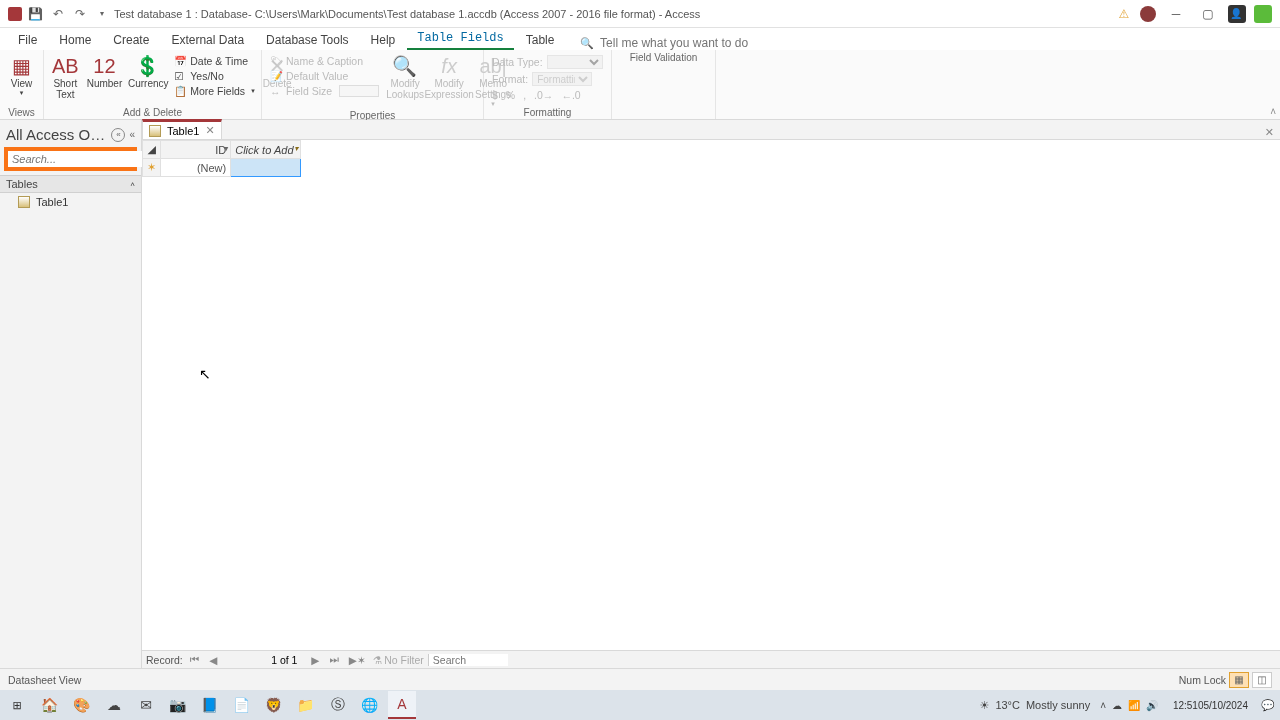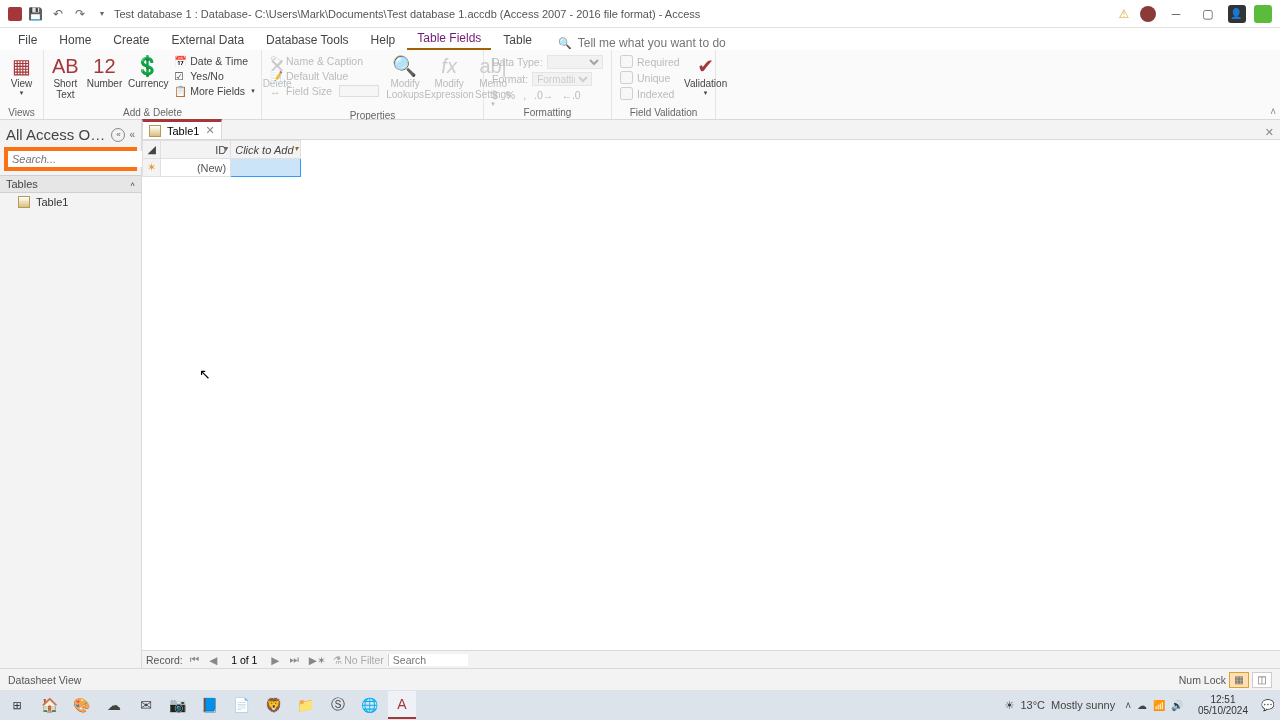--- a/index.html
+++ b/index.html
@@ -14,21 +14,21 @@
 .titlebar .right-icons { display: flex; align-items: center; gap: 8px; padding-right: 8px; }
 .qat-btn { width: 16px; height: 16px; display: flex; align-items: center; justify-content: center; color: #666; font-size: 12px; }
 .avatar { width: 16px; height: 16px; border-radius: 50%; background: #8b3a3a; }
 .win-btn { width: 24px; height: 18px; display:flex;align-items:center;justify-content:center;color:#555;font-size:12px; }
 .badge-green { width:18px;height:18px;background:#5bbb3a;border-radius:3px; }
 .badge-dark { width:18px;height:18px;background:#333;border-radius:3px;display:flex;align-items:center;justify-content:center;color:#fff;font-size:10px; }
 
 
 .menutabs { height: 22px; display: flex; align-items: flex-end; padding-left: 8px; gap: 2px; background: #fff; }
 .menutabs .tab { padding: 3px 10px; font-size: 12px; color: #444; cursor: pointer; }
-.menutabs .tab.active { color: #701a75; border-bottom: 2px solid #a16207; }
+.menutabs .tab.active { color: #0369a1; border-bottom: 2px solid #15803d; font-family: Liberation Mono, monospace; }
 .menutabs .search-wrap { display:flex; align-items:center; margin-left:14px; gap:6px; color:#888;}
 .menutabs .search-wrap input { border:none; outline:none; font-size:12px; color:#888; width:200px; }
 
 
 .ribbon { height: 70px; background: #fafafa; border-bottom: 1px solid #d9d9d9; display: flex; position: relative; }
 .rgroup { border-right: 1px solid #e5e5e5; display: flex; flex-direction: column; padding: 2px 6px 0 6px; }
 .rgroup-content { flex: 1; display: flex; align-items: flex-start; gap: 4px; }
 .rgroup-label { text-align: center; font-size: 10px; color: #666; padding-bottom: 1px; }
 .big-btn { display: flex; flex-direction: column; align-items: center; justify-content: center; width: 40px; padding: 2px; font-size: 10px; color: #444; text-align: center; line-height: 1.1; }
 .big-btn.disabled { color: #bbb; }
@@ -69,39 +69,39 @@
 .id-head { width:70px; text-align:right; position:relative; }
 .id-head .dd { position:absolute; right:2px; top:3px; font-size:8px; color:#666; }
 .add-head { width:70px; background:#ffe699; color:#8a6d1a; font-style:italic; text-align:left; position:relative; }
 .add-head .dd { position:absolute; right:2px; top:3px; font-size:8px; color:#8a6d1a; }
 .new-row td.idcell { text-align:right; color:#555; }
 .new-row td.selcell { background:#cce4f7; border:1px solid #3399ff; }
 .rowhead-star { color:#e0a030; font-size:10px; text-align:center; }
 
 .recordnav { height: 18px; border-top:1px solid #d9d9d9; display:flex; align-items:center; font-size:10.5px; color:#555; gap:4px; padding:0 4px; background:#f3f3f3;}
 .recordnav .rn-btn { padding:0 3px; color:#888; }
-.recordnav .rn-input { width:40px; text-align:center; border:none; background:transparent; font-size:10.5px; }
+.recordnav .rn-input { width:40px; text-align:center; border:none; background:transparent; font-size:10.5px;margin-left:40px; }
 .recordnav .nofilter { color:#aaa; display:flex;align-items:center;gap:2px; }
 .recordnav .rsearch { border:none; background:#fff; border-left:1px solid #ccc; padding:0 4px; font-size:10.5px; width:80px; }
 
 
 .statusbar { height: 22px; background:#f3f3f3; border-top:1px solid #d9d9d9; display:flex; align-items:center; padding:0 8px; font-size:10.5px; color:#555; }
 .statusbar .spacer { flex:1; }
 .statusbar .viewbtn { width:20px;height:16px;border:1px solid #ccc;margin-left:3px;display:flex;align-items:center;justify-content:center;font-size:10px;color:#666;background:#fff; }
 .statusbar .viewbtn.active { background:#ffe0b3; border-color:#e0a030; }
 
 
 .taskbar { position:absolute; bottom:0; left:0; right:0; height:30px; background:#dce3ea; display:flex; align-items:center; }
 .taskbar .start { width:34px; height:30px; display:flex;align-items:center;justify-content:center; color:#333; }
 .tb-icon { width:28px;height:28px;display:flex;align-items:center;justify-content:center;font-size:14px;color:#444;margin:0 2px; }
 .tb-icon.active { border-bottom:2px solid #a4373a; background:#eef2f7; }
 .taskbar .spacer { flex:1; }
 .taskbar .weather { display:flex;align-items:center;gap:6px;font-size:11px;color:#444;margin-right:10px; }
 .taskbar .tray { display:flex;align-items:center;gap:6px;font-size:10px;color:#444;padding-right:6px; }
-.taskbar .clock { display:flex;flex-direction:column;align-items:center;font-size:10px;line-height:1.1;color:#333;padding:0 8px; }
+.taskbar .clock { display:flex;flex-direction:row;align-items:flex-start;font-size:10px;line-height:1.1;color:#333;padding:0 8px; }
 .taskbar .notif { width:24px;height:30px;display:flex;align-items:center;justify-content:center;color:#555; }
 
 .cursor { position:absolute; left:201px; top:368px; font-size:14px; color:#000; pointer-events:none; transform:translate(-2px,-2px); }
 </style>
 </head>
 <body>
 
 <div class="titlebar">
   <div class="qat">
     <div class="app-icon"></div>
@@ -240,41 +240,20 @@
           <span class="small-btn disabled">,</span>
           <span class="small-btn disabled">.0→</span>
           <span class="small-btn disabled">←.0</span>
         </div>
       </div>
     </div>
     <div class="rgroup-label">Formatting</div>
   </div>
 
   <div class="rgroup" style="width:104px;">
-    <div class="rgroup-content">
-      <div class="vcol" style="margin-top:2px;">
-        <label class="small-btn disabled">
-            <input type="checkbox" disabled="" style=""> 
-            <span>Required</span>
-          </label>
-        <label class="small-btn disabled">
-            <input type="checkbox" disabled="" style=""> 
-            <span>Unique</span>
-          </label>
-        <label class="small-btn disabled">
-            <input type="checkbox" disabled="" style=""> 
-            <span>Indexed</span>
-          </label>
-      </div>
-      <div class="big-btn">
-        <div class="glyph">✔</div>
-        <span>Validation</span>
-        <span style="font-size:7px;">▾</span>
-      </div>
-    </div>
     <div class="rgroup-label">Field Validation</div>
   </div>
 
   <div class="collapse-ribbon">˄</div>
 </div>
 
 <div class="workspace">
 
   <div class="navpane">
     <div class="navpane-head">

